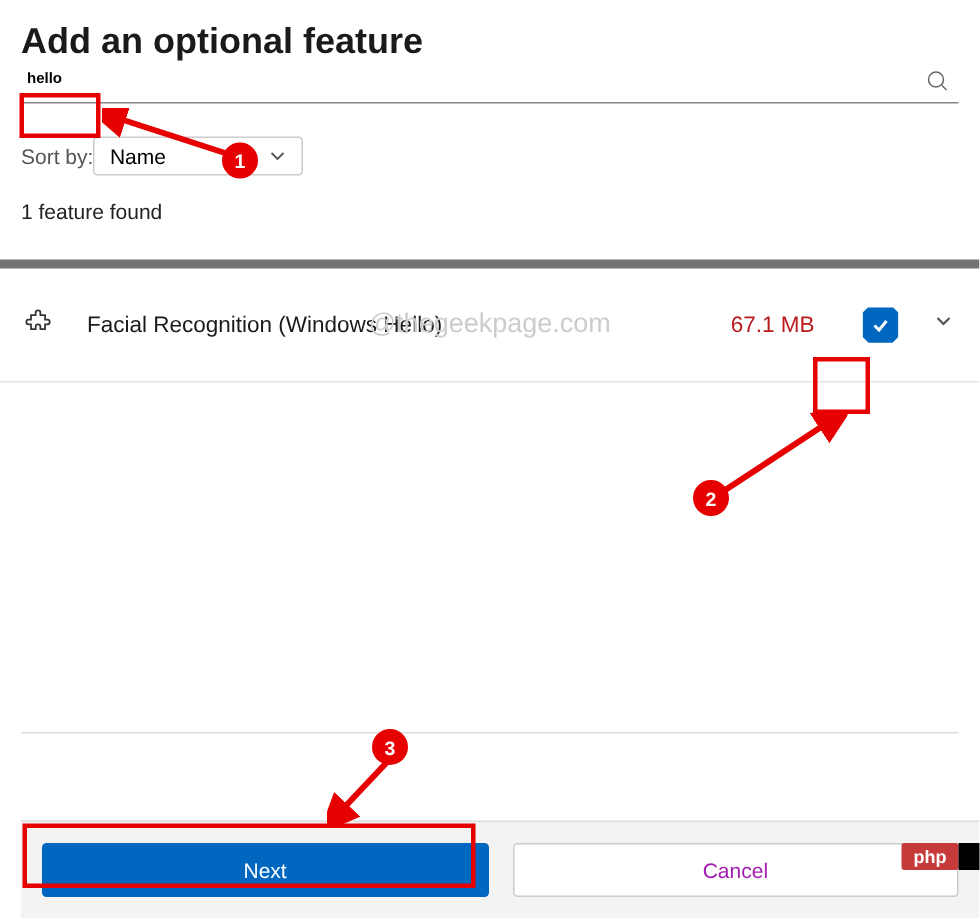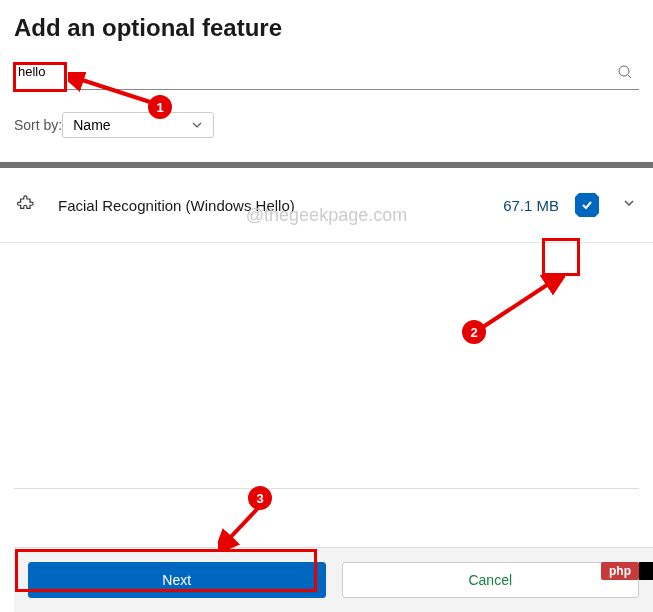--- a/index.html
+++ b/index.html
@@ -1,37 +1,37 @@
 <!DOCTYPE html>
 <html><head>
   <meta charset="utf-8">
   <style>
     * { box-sizing: border-box; margin: 0; padding: 0; font-family: "Segoe UI", Arial, sans-serif; }
     body { width: 653px; height: 612px; background: #fff; position: relative; overflow: hidden; }
     .container { padding: 14px 14px 0 14px; }
-    .title { font-size: 24px; font-weight: 600; color: #1a1a1a; margin-bottom: 18px; }
+    .title { font-size: 24px; font-weight: 600; color: #1a1a1a; }
     .search-row { position: relative; border-bottom: 1px solid #888; margin-bottom: 22px; padding-bottom: 6px; }
-    .search-input { width: 100%; border: none; outline: none; font-size: 13px; padding: 4px 30px 4px 4px; background: transparent; }
+    .search-input { width: 100%; border: none; outline: none; font-size: 10px; padding: 4px 30px 4px 4px; background: transparent; font-weight: bold; }
     .search-icon { position: absolute; right: 6px; top: 4px; color: #666; }
     .sort-row { display: flex; align-items: center; margin-bottom: 16px; }
     .sort-label { font-size: 14px; color: #555; }
-    .sort-select { display: flex; align-items: center; justify-content: space-between; border: 1px solid #ccc; border-radius: 3px; padding: 4px 10px; width: 152px; font-size: 14px; cursor: pointer; background: #fff; }
+    .sort-select { display: flex; align-items: center; justify-content: space-between; border: 1px solid #ccc; border-radius: 3px; padding: 4px 10px; width: 140px; font-size: 14px; cursor: pointer; background: #fff; }
     .found-text { font-size: 14px; color: #222; margin-bottom: 12px; }
     .watermark { position: absolute; left: 50%; transform: translateX(-50%); top: 205px; color: #ccc; font-size: 18px; font-weight: 400; pointer-events: none; }
     .feature-row { display: flex; align-items: center; padding: 24px 16px; border-bottom: 1px solid #e5e5e5; border-top: 6px solid #737373; margin-top: 24px; }
     .puzzle-icon { margin-right: 20px; color: #333; }
     .feature-name { flex: 1; font-size: 15px; color: #1a1a1a; }
-    .feature-size { font-size: 15px; color: #0c4a6e; margin-right: 16px; }
+    .feature-size { font-size: 15px; color: #b91c1c; margin-right: 32px; }
     .checkbox { width: 24px; height: 24px; background: #0067c0; display: flex; align-items: center; justify-content: center; cursor: pointer; border-radius: 2px; clip-path: polygon(4px 0, calc(100% - 4px) 0, 100% 4px, 100% calc(100% - 4px), calc(100% - 4px) 100%, 4px 100%, 0 calc(100% - 4px), 0 4px); margin-right: 22px; }
     .chevron { color: #555; cursor: pointer; }
     .hr-bottom { position: absolute; left: 14px; right: 14px; top: 488px; height: 1px; background: #ddd; }
     .footer { position: absolute; bottom: 0; left: 14px; right: 0; background: #f3f3f3; border-top: 1px solid #ddd; padding: 14px; display: flex; gap: 16px; }
     .btn { flex: 1; height: 36px; font-size: 14px; border-radius: 3px; cursor: pointer; display: flex; align-items: center; justify-content: center; }
     .btn-primary { background: #0067c0; color: #fff; border: 1px solid #0067c0; }
-    .btn-secondary { background: #fff; color: #15803d; border: 1px solid #ccc; }
+    .btn-secondary { background: #fff; color: #a21caf; border: 1px solid #ccc; }
     .php-badge { position: absolute; right: 14px; bottom: 32px; background: #c73a3a; color: #fff; font-size: 12px; font-weight: bold; padding: 2px 8px; border-radius: 2px; z-index: 5; }
     .php-badge::after { content: ""; position: absolute; right: -24px; top: 0; width: 24px; height: 100%; background: #000; }
     
     .ann-box { position: absolute; border: 3px solid #e60000; pointer-events: none; }
     .ann-circle { position: absolute; width: 24px; height: 24px; background: #e60000; border: 2px solid #e60000; border-radius: 50%; color: #fff; font-size: 13px; font-weight: bold; display: flex; align-items: center; justify-content: center; pointer-events: none; }
     .arrow { position: absolute; pointer-events: none; }
   </style>
 </head>
 <body>
 
@@ -51,20 +51,21 @@
   <div class="sort-row">
     <span class="sort-label">Sort by:</span>
     <div class="sort-select">
       <span>Name</span>
       <svg width="12" height="12" viewBox="0 0 12 12">
           <path d="M2 4 L6 8 L10 4" stroke="#555" stroke-width="1.2" fill="none"></path>
         </svg>
     </div>
   </div>
 
+  <div class="found-text">1 feature found</div>
 </div>
 
 <div class="watermark">@thegeekpage.com</div>
 
 <div class="feature-row">
   <span class="puzzle-icon">
     <svg width="22" height="22" viewBox="0 0 24 24" fill="none" stroke="#333" stroke-width="1.5">
         <path d="M4 7h4V5a2 2 0 1 1 4 0v2h4v4h2a2 2 0 1 1 0 4h-2v4h-4v-2a2 2 0 1 0-4 0v2H4v-4H2a2 2 0 1 1 0-4h2V7z" transform="scale(0.85) translate(2,2)"></path>
       </svg>
   </span>

